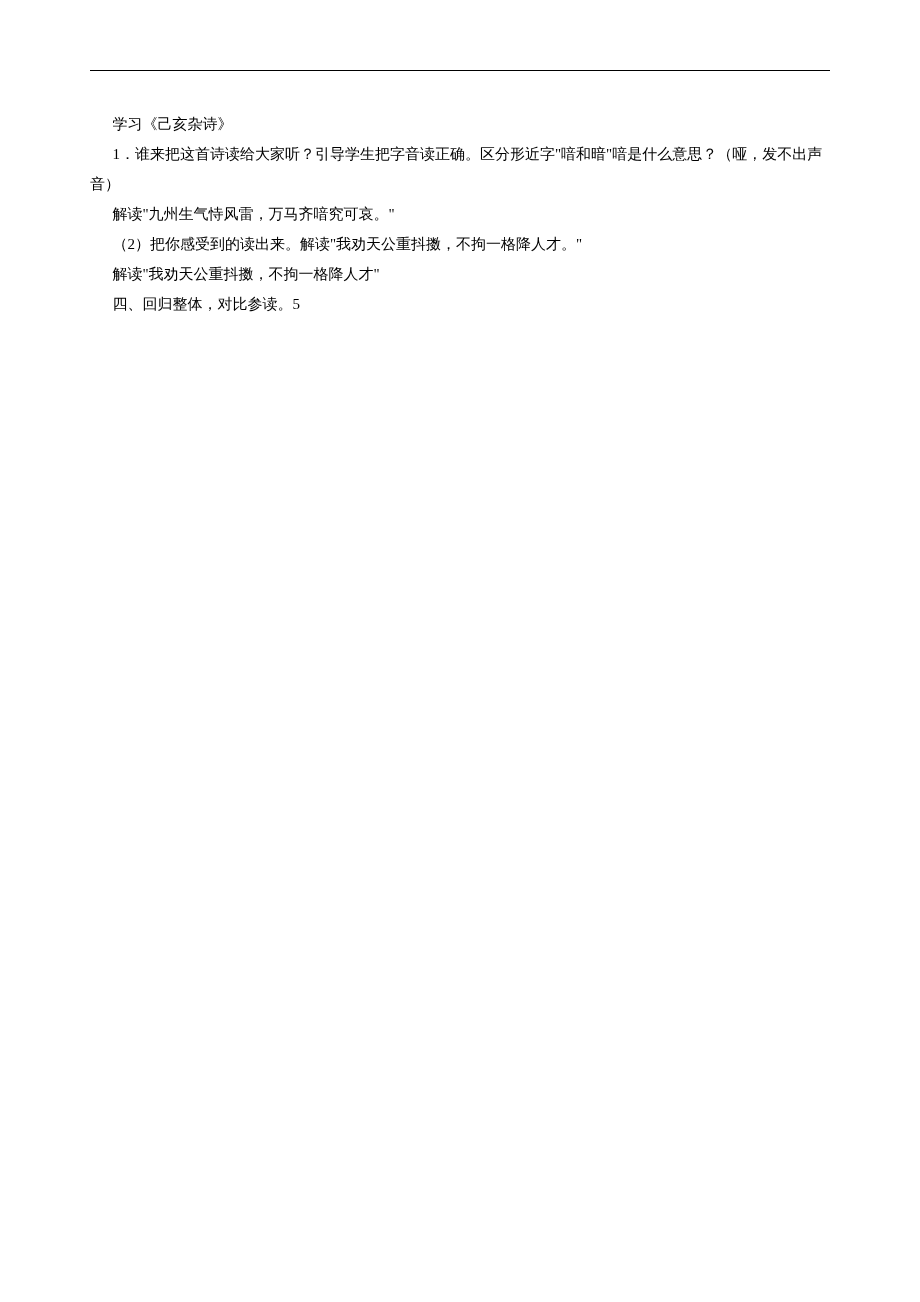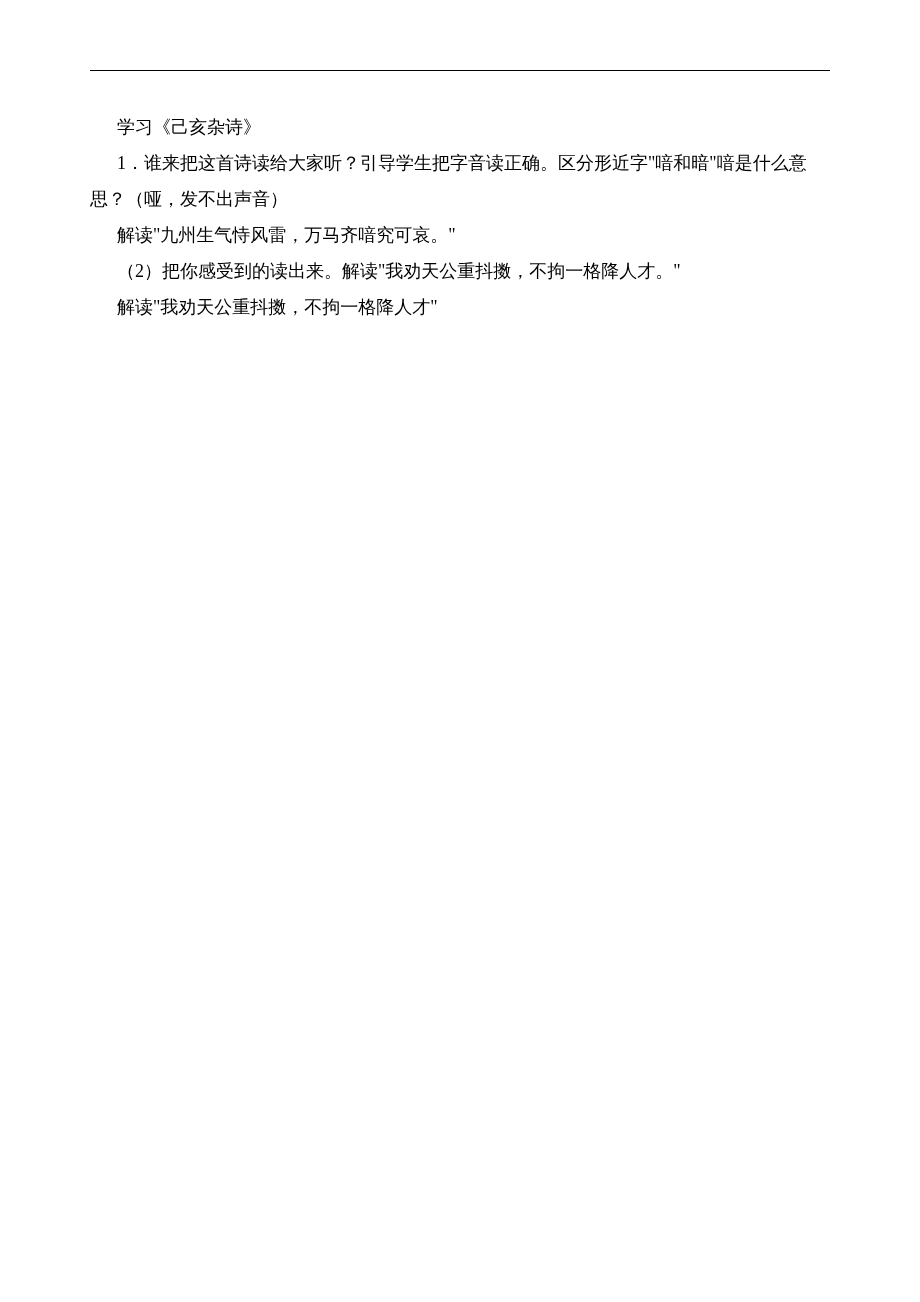--- a/index.html
+++ b/index.html
@@ -16,21 +16,21 @@
     }
     .page-container {
       padding: 70px 90px 0 90px;
     }
     .horizontal-rule {
       border: none;
       border-top: 1.5px solid #000000;
       margin-bottom: 38px;
     }
     .content {
-      font-size: 18px;
+      font-size: 15px;
       line-height: 2.0;
       color: #000000;
     }
     .line {
       margin-bottom: 0;
       text-align: left;
     }
     .indent {
       text-indent: 1.5em;
     }
@@ -39,14 +39,15 @@
 <body>
 
 <div class="page-container">
   <hr class="horizontal-rule">
   <div class="content">
     <div class="line indent">学习《己亥杂诗》</div>
     <div class="line indent">1．谁来把这首诗读给大家听？引导学生把字音读正确。区分形近字"喑和暗"喑是什么意思？（哑，发不出声音）</div>
     <div class="line indent">解读"九州生气恃风雷，万马齐喑究可哀。"</div>
     <div class="line indent">（2）把你感受到的读出来。解读"我劝天公重抖擞，不拘一格降人才。"</div>
     <div class="line indent">解读"我劝天公重抖擞，不拘一格降人才"</div>
+    <div class="line indent">四、回归整体，对比参读。5</div>
   </div>
 </div>
 
 </body></html>

